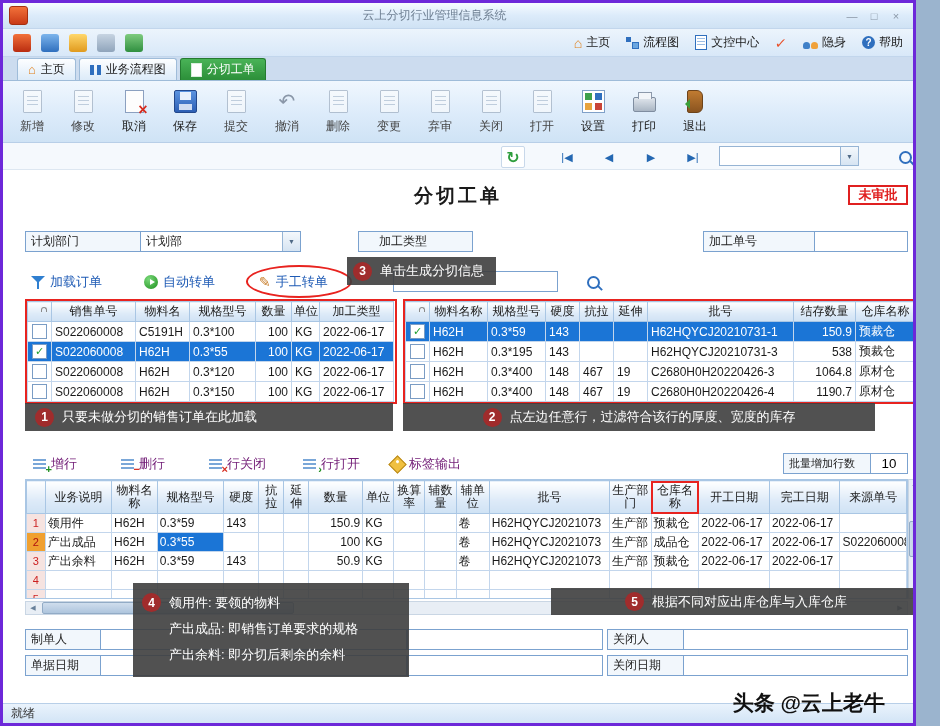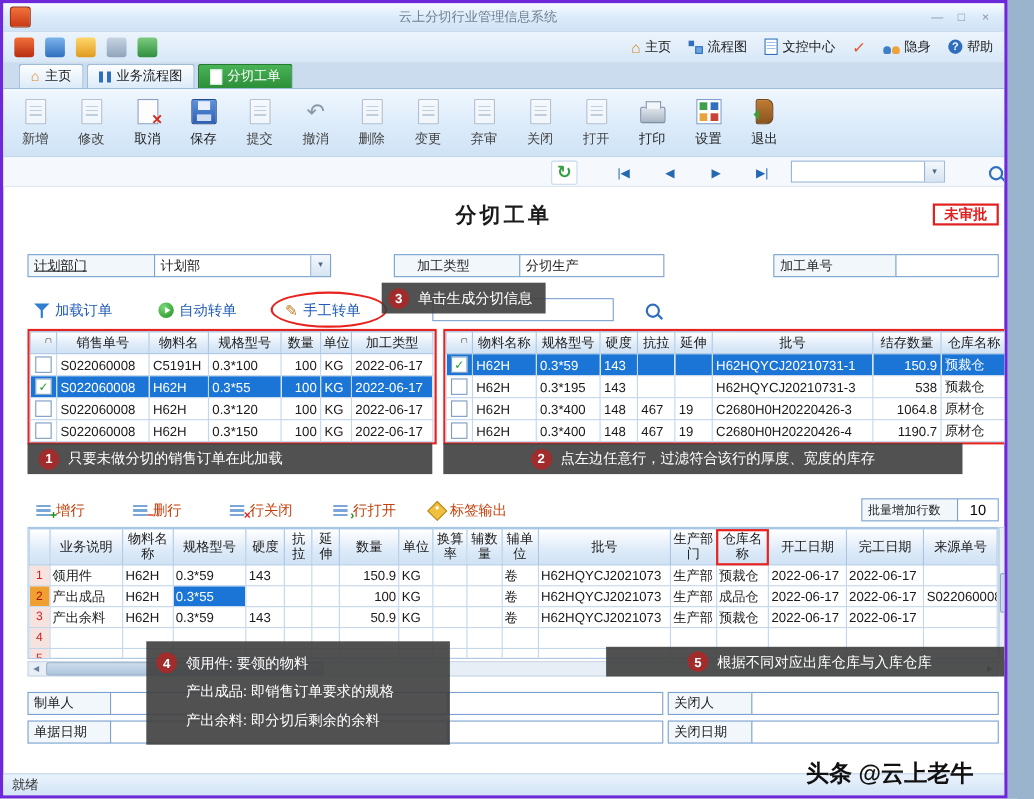--- a/index.html
+++ b/index.html
@@ -102,21 +102,21 @@
   .cb{width:13px;height:13px;border:1px solid #7a9cc4;background:#fff;margin:0 auto;display:flex;align-items:center;justify-content:center;}
   .cb.on::after{content:"✓";color:#1c9e2e;font-size:11px;font-weight:bold;}
 
   
   .callout{position:absolute;background:rgba(62,62,62,0.9);color:#fff;font-size:13px;display:flex;align-items:center;z-index:50;box-sizing:border-box;}
   .badge-n{width:19px;height:19px;min-width:19px;border-radius:50%;background:#a02c2c;color:#fff;font-size:12px;font-weight:bold;display:inline-flex;align-items:center;justify-content:center;margin-right:8px;}
   .callout.block{display:block;padding:7px 12px 9px 12px;line-height:26px;}
   .callout.block .badge-n{vertical-align:-4px;}
 
   
-  .gt-link{position:absolute;top:452px;display:flex;align-items:center;gap:5px;color:#c2410c;font-size:13px;cursor:default;}
+  .gt-link{position:absolute;top:452px;display:flex;align-items:center;gap:5px;color:#701a75;font-size:13px;cursor:default;}
   .ic-lines{width:13px;height:11px;background:repeating-linear-gradient(#7aa7d8 0 2px,transparent 2px 4px);position:relative;}
   .ic-lines::after{position:absolute;right:-6px;bottom:-5px;font-size:11px;font-weight:bold;}
   .ic-add::after{content:"+";color:#1d8f1d;}
   .ic-del::after{content:"−";color:#d62b1e;}
   .ic-rclose::after{content:"×";color:#d62b1e;}
   .ic-ropen::after{content:"›";color:#1d8f1d;}
   .ic-tag{width:11px;height:11px;background:#f0c040;border:1px solid #b88a1e;transform:rotate(45deg);position:relative;}
   .ic-tag::after{content:"";position:absolute;left:2px;top:2px;width:3px;height:3px;border-radius:50%;background:#fff;}
 
   
@@ -261,29 +261,29 @@
         <span class="tb-lbl">关闭</span>
       </div>
     <div class="tbtn dis">
         <span class="ic">
           <span class="ic-doc"></span>
         </span>
         <span class="tb-lbl">打开</span>
       </div>
     <div class="tbtn">
         <span class="ic">
+          <span class="ic-set"></span>
+        </span>
+        <span class="tb-lbl">设置</span>
+      </div>
+    <div class="tbtn">
+        <span class="ic">
           <span class="ic-print"></span>
         </span>
         <span class="tb-lbl">打印</span>
-      </div>
-    <div class="tbtn">
-        <span class="ic">
-          <span class="ic-set"></span>
-        </span>
-        <span class="tb-lbl">设置</span>
       </div>
     <div class="tbtn">
         <span class="ic">
           <span class="ic-exit"></span>
         </span>
         <span class="tb-lbl">退出</span>
       </div>
   </div>
 
   <div class="navrow">
@@ -297,27 +297,26 @@
       <span class="drop-btn">▼</span>
     </span>
     <span class="nav-btn" style="left:890px;">
         <span class="ic-mag"></span>
       </span>
   </div>
 
   <div class="page-title">分切工单</div>
   <div class="badge">未审批</div>
 
-  <div class="fbox flabel" style="left:22px;top:228px;width:116px;text-decoration:underline;">计划部门</div>
+  <div class="fbox flabel" style="left:22px;top:228px;width:116px;">计划部门</div>
   <div class="fbox" style="left:137px;top:228px;width:161px;">
     <span style="flex:1;">计划部</span>
     <span class="drop-btn" style="width:17px;align-self:stretch;margin-right:-5px;">▼</span>
   </div>
   <div class="fbox flabel" style="left:355px;top:228px;width:115px;padding-left:20px;">加工类型</div>
-  <div class="fbox" style="left:469px;top:228px;width:132px;">分切生产</div>
   <div class="fbox flabel" style="left:700px;top:228px;width:112px;">加工单号</div>
   <div class="fbox" style="left:811px;top:228px;width:94px;"></div>
 
   <div class="link" style="left:28px;">
       <span class="ic-funnel"></span>
       <span>加载订单</span>
     </div>
   <div class="link" style="left:141px;">
       <span class="ic-play"></span>
       <span>自动转单</span>

